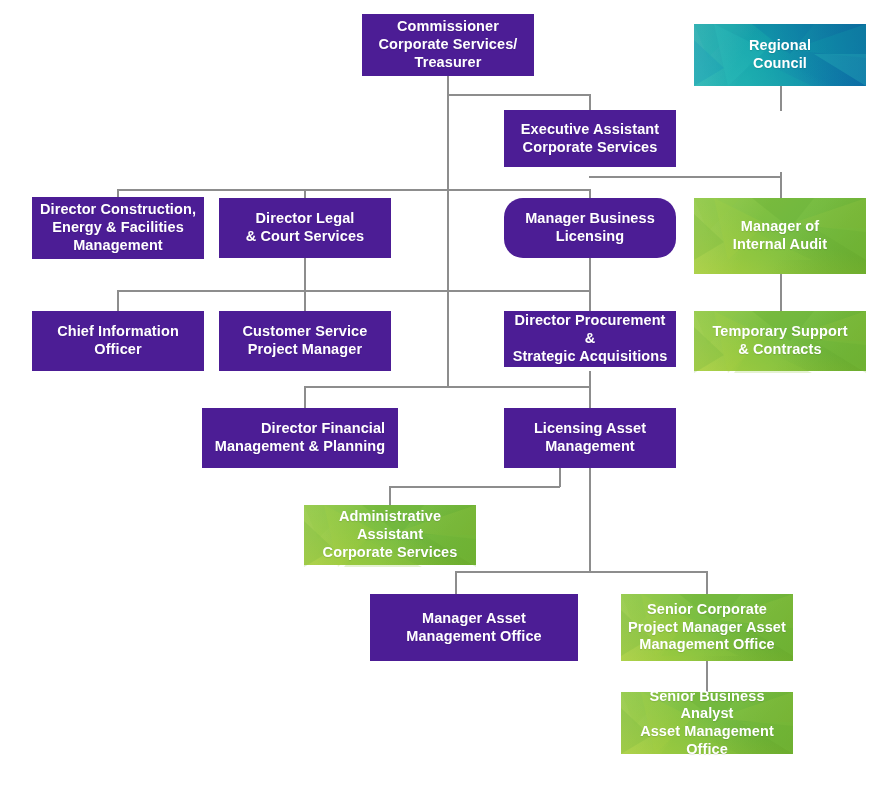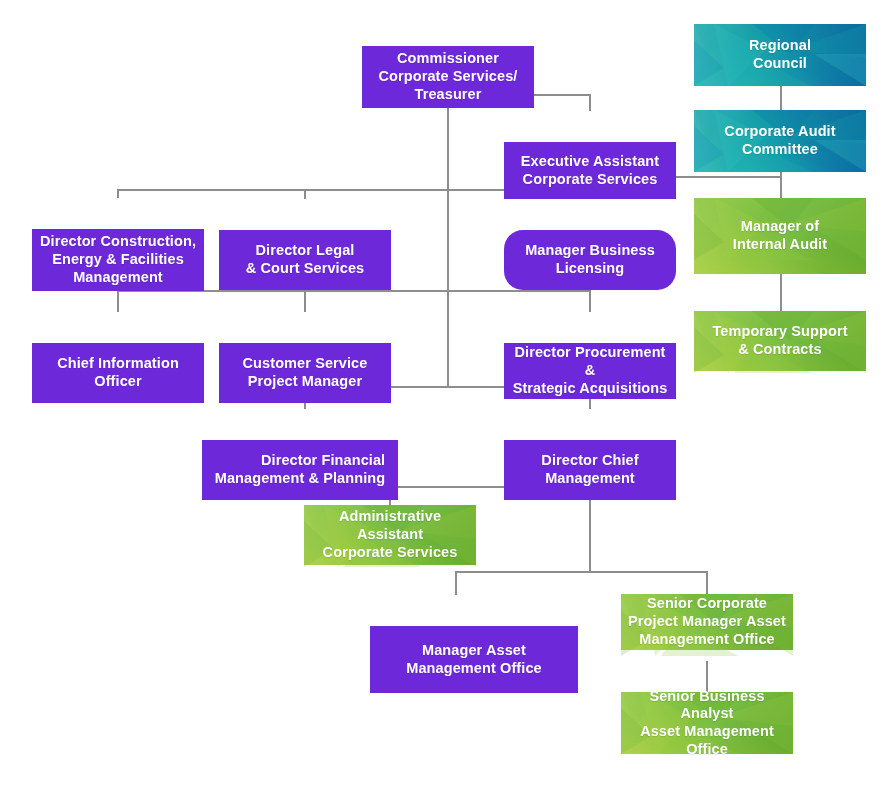--- a/index.html
+++ b/index.html
@@ -37,22 +37,21 @@
     font-weight: bold;
     font-size: 14.5px;
     line-height: 1.22;
     letter-spacing: 0.1px;
     padding: 2px 6px;
     text-shadow: 0 1px 1px rgba(0,0,0,0.10);
   }
   .node .label { display: block; }
 
   .node.gray {
-    background: #6d28d9;
-    margin-top: 32px;
+    background: #4c1d95;
   }
   .node.green {
     background:
       linear-gradient(115deg, rgba(255,255,255,0.13) 0%, rgba(255,255,255,0) 38%),
       linear-gradient(300deg, rgba(120,175,40,0.55) 0%, rgba(120,175,40,0) 45%),
       linear-gradient(20deg, rgba(190,214,60,0.65) 0%, rgba(190,214,60,0) 55%),
       linear-gradient(135deg, #8cc63f 0%, #76bc43 55%, #5aa733 100%);
   }
   .node.teal {
     background:
@@ -120,35 +119,20 @@
         <span class="label">Regional</span>
         <span class="label">Council</span>
       </div>
     </div>
     <div class="node gray" style="left: 504px; top: 110px; width: 172px; height: 57px;">
       <div style="position: relative; z-index: 2;">
         <span class="label">Executive Assistant</span>
         <span class="label">Corporate Services</span>
       </div>
     </div>
-    <div class="node teal" style="left: 694px; top: 110px; width: 172px; height: 62px;">
-      <svg class="facets" viewBox="0 0 172 62" preserveAspectRatio="none" xmlns="http://www.w3.org/2000/svg">
-        <polygon points="0,0 46,0 14,34" fill="#17b0ad" opacity="0.55"></polygon>
-        <polygon points="0,16 30,44 0,62" fill="#0e8fb6" opacity="0.55"></polygon>
-        <polygon points="20,0 72,26 34,62" fill="#2ec6bd" opacity="0.55"></polygon>
-        <polygon points="58,0 120,0 96,30" fill="#0b6ea6" opacity="0.55"></polygon>
-        <polygon points="96,26 172,0 172,34" fill="#13a6ab" opacity="0.55"></polygon>
-        <polygon points="120,30 172,30 172,62" fill="#37d0c2" opacity="0.55"></polygon>
-        <polygon points="60,34 118,62 40,62" fill="#17b0ad" opacity="0.55"></polygon>
-      </svg>
-      <div style="position: relative; z-index: 2;">
-        <span class="label">Corporate Audit</span>
-        <span class="label">Committee</span>
-      </div>
-    </div>
     <div class="node gray" style="left: 32px; top: 197px; width: 172px; height: 62px;">
       <div style="position: relative; z-index: 2;">
         <span class="label">Director Construction,</span>
         <span class="label">Energy &amp; Facilities</span>
         <span class="label">Management</span>
       </div>
     </div>
     <div class="node gray" style="left: 219px; top: 198px; width: 172px; height: 60px;">
       <div style="position: relative; z-index: 2;">
         <span class="label">Director Legal</span>
@@ -210,21 +194,21 @@
       </div>
     </div>
     <div class="node gray" style="left: 202px; top: 408px; width: 196px; height: 60px; text-align: right;">
       <div style="position: relative; z-index: 2;">
         <span class="label">Director Financial</span>
         <span class="label">Management &amp; Planning</span>
       </div>
     </div>
     <div class="node gray" style="left: 504px; top: 408px; width: 172px; height: 60px;">
       <div style="position: relative; z-index: 2;">
-        <span class="label">Director Chief</span>
+        <span class="label">Licensing Asset</span>
         <span class="label">Management</span>
       </div>
     </div>
     <div class="node green" style="left: 304px; top: 505px; width: 172px; height: 60px;">
       <svg class="facets" viewBox="0 0 172 62" preserveAspectRatio="none" xmlns="http://www.w3.org/2000/svg">
         <polygon points="0,0 46,0 14,34" fill="#8fc93f" opacity="0.55"></polygon>
         <polygon points="0,16 30,44 0,62" fill="#6db33a" opacity="0.55"></polygon>
         <polygon points="20,0 72,26 34,62" fill="#a8d03f" opacity="0.55"></polygon>
         <polygon points="58,0 120,0 96,30" fill="#5fa733" opacity="0.55"></polygon>
         <polygon points="96,26 172,0 172,34" fill="#9ccb44" opacity="0.55"></polygon>
@@ -235,21 +219,21 @@
         <span class="label">Administrative Assistant</span>
         <span class="label">Corporate Services</span>
       </div>
     </div>
     <div class="node gray" style="left: 370px; top: 594px; width: 208px; height: 67px;">
       <div style="position: relative; z-index: 2;">
         <span class="label">Manager Asset</span>
         <span class="label">Management Office</span>
       </div>
     </div>
-    <div class="node green" style="left: 621px; top: 594px; width: 172px; height: 56px;">
+    <div class="node green" style="left: 621px; top: 594px; width: 172px; height: 67px;">
       <svg class="facets" viewBox="0 0 172 62" preserveAspectRatio="none" xmlns="http://www.w3.org/2000/svg">
         <polygon points="0,0 46,0 14,34" fill="#8fc93f" opacity="0.55"></polygon>
         <polygon points="0,16 30,44 0,62" fill="#6db33a" opacity="0.55"></polygon>
         <polygon points="20,0 72,26 34,62" fill="#a8d03f" opacity="0.55"></polygon>
         <polygon points="58,0 120,0 96,30" fill="#5fa733" opacity="0.55"></polygon>
         <polygon points="96,26 172,0 172,34" fill="#9ccb44" opacity="0.55"></polygon>
         <polygon points="120,30 172,30 172,62" fill="#7fc242" opacity="0.55"></polygon>
         <polygon points="60,34 118,62 40,62" fill="#8fc93f" opacity="0.55"></polygon>
       </svg>
       <div style="position: relative; z-index: 2;">

